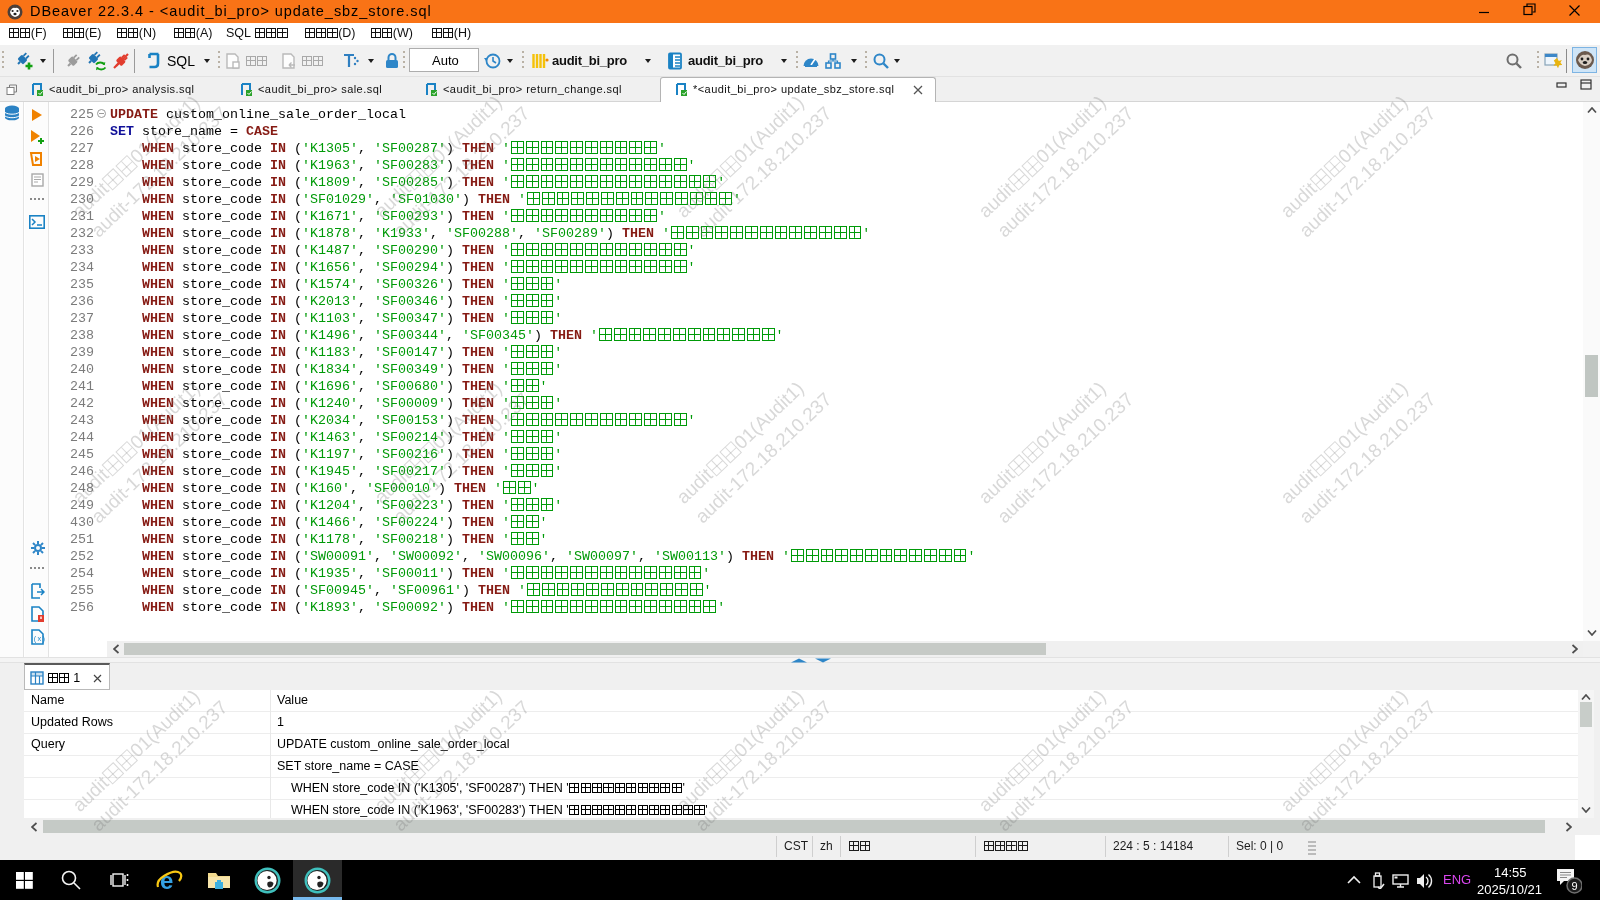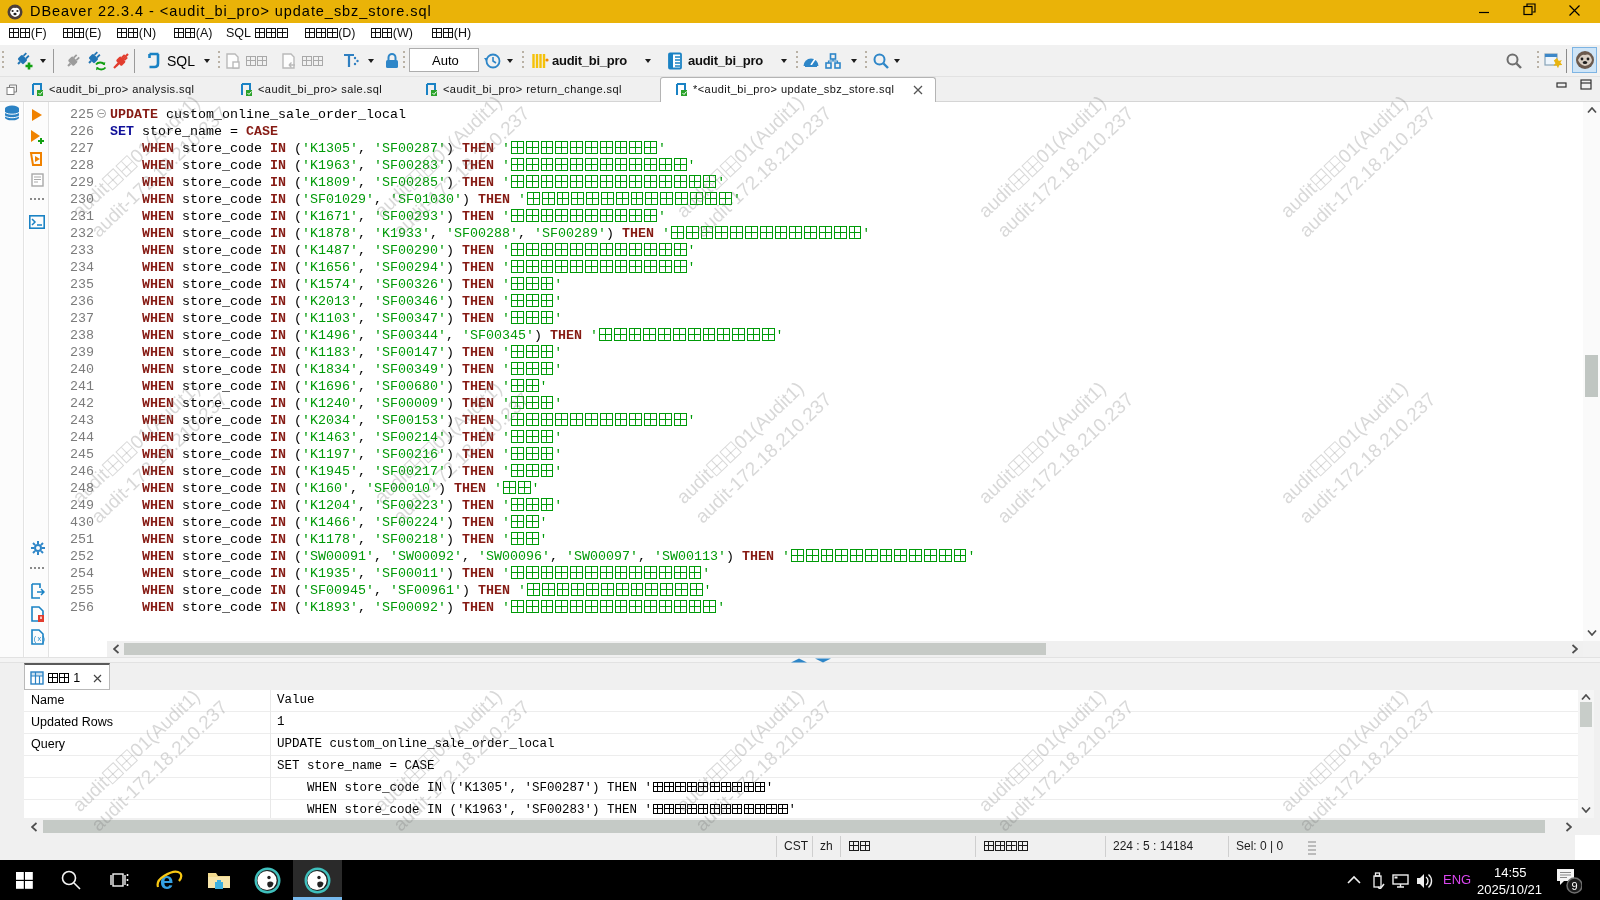--- a/index.html
+++ b/index.html
@@ -5,21 +5,21 @@
 #win { position:relative; width:1600px; height:900px; background:#fff; }
 i.z,i.c,i.wz { display:inline-block; border:1px solid currentColor;
   background:
     linear-gradient(currentColor,currentColor) 50% 50%/100% 1px no-repeat,
     linear-gradient(currentColor,currentColor) 50% 50%/1px 100% no-repeat; }
 i.z { width:12.8px; height:12.6px; margin:0 1px; vertical-align:-1.5px; }
 i.c { width:10.2px; height:10.5px; margin:0 0.6px; vertical-align:-1px; }
 i.wz { width:16px; height:16px; margin:0 1.5px; vertical-align:-2px; border-width:1.5px; }
 
 
-#title { position:absolute; left:0; top:0; width:1600px; height:23px; background:#eab308; }
+#title { position:absolute; left:0; top:0; width:1600px; height:23px; background:#f97316; }
 #title .txt { position:absolute; left:30px; top:3px; font-size:14.5px; letter-spacing:0.95px; color:#000; }
 
 #menu { position:absolute; left:0; top:23px; width:1600px; height:22px; background:#fff; font-size:12.5px; color:#111; }
 #menu span { position:absolute; top:3px; }
 
 #tool { position:absolute; left:0; top:45px; width:1600px; height:32px; background:#f1f1f1; border-bottom:1px solid #e2e2e2; }
 .vsep { position:absolute; top:4px; height:24px; width:1px; background:#9a9a9a; }
 .dsep { position:absolute; top:6px; height:20px; width:2px;
   background:repeating-linear-gradient(#b9b1a5 0 2px, transparent 2px 5px); }
 .dd { position:absolute; width:0; height:0; border-left:3.5px solid transparent; border-right:3.5px solid transparent; border-top:4px solid #1c1c1c; top:14px; }
@@ -47,21 +47,21 @@
 #hsb { position:absolute; left:107px; top:539px; width:1476px; height:16px; background:#f0f0f0; }
 #hsb .th { position:absolute; left:17px; top:2px; width:922px; height:12px; background:#c6cac6; }
 
 #sash { position:absolute; left:0; top:657px; width:1600px; height:6px; background:#f4f4f4; border-top:1px solid #e2e2e2; border-bottom:1px solid #e2e2e2; }
 
 #panel { position:absolute; left:0; top:663px; width:1600px; height:172px; background:#f0f0f0; }
 #ptab { position:absolute; left:24px; top:0; width:86px; height:27px; background:#fff; border:1px solid #b9b9b9; border-top:2px solid #5a5a5a; font-size:12.5px; }
 #grid { position:absolute; left:24px; top:27px; width:1554px; height:128px; background:#fff; font-size:12.5px; }
 #grid .row { position:absolute; left:0; width:100%; height:22px; border-bottom:1px solid #ededed; }
 #grid .n { position:absolute; left:7px; top:3px; }
-#grid .val { position:absolute; left:253px; top:3px; white-space:pre;font-family:Liberation Mono, monospace; }
+#grid .val { position:absolute; left:253px; top:3px; white-space:pre; }
 #gcol { position:absolute; left:246px; top:0; width:1px; height:128px; background:#e8e8e8; }
 #pvsb { position:absolute; left:1578px; top:27px; width:16px; height:128px; background:#f5f5f5; }
 #phsb { position:absolute; left:24px; top:155px; width:1554px; height:17px; background:#f0f0f0; }
 #phsb .th { position:absolute; left:19px; top:2px; width:1502px; height:13px; background:#c5cac6; }
 
 #status { position:absolute; left:0; top:835px; width:1575px; height:25px; background:#f0f0f0; font-size:12px; color:#1c1c1c; }
 #status .s { position:absolute; top:1px; width:1px; height:21px; background:#cfcfcf; }
 #status span { position:absolute; top:4px; }
 
 #task { position:absolute; left:0; top:860px; width:1600px; height:40px; background:#000; }

